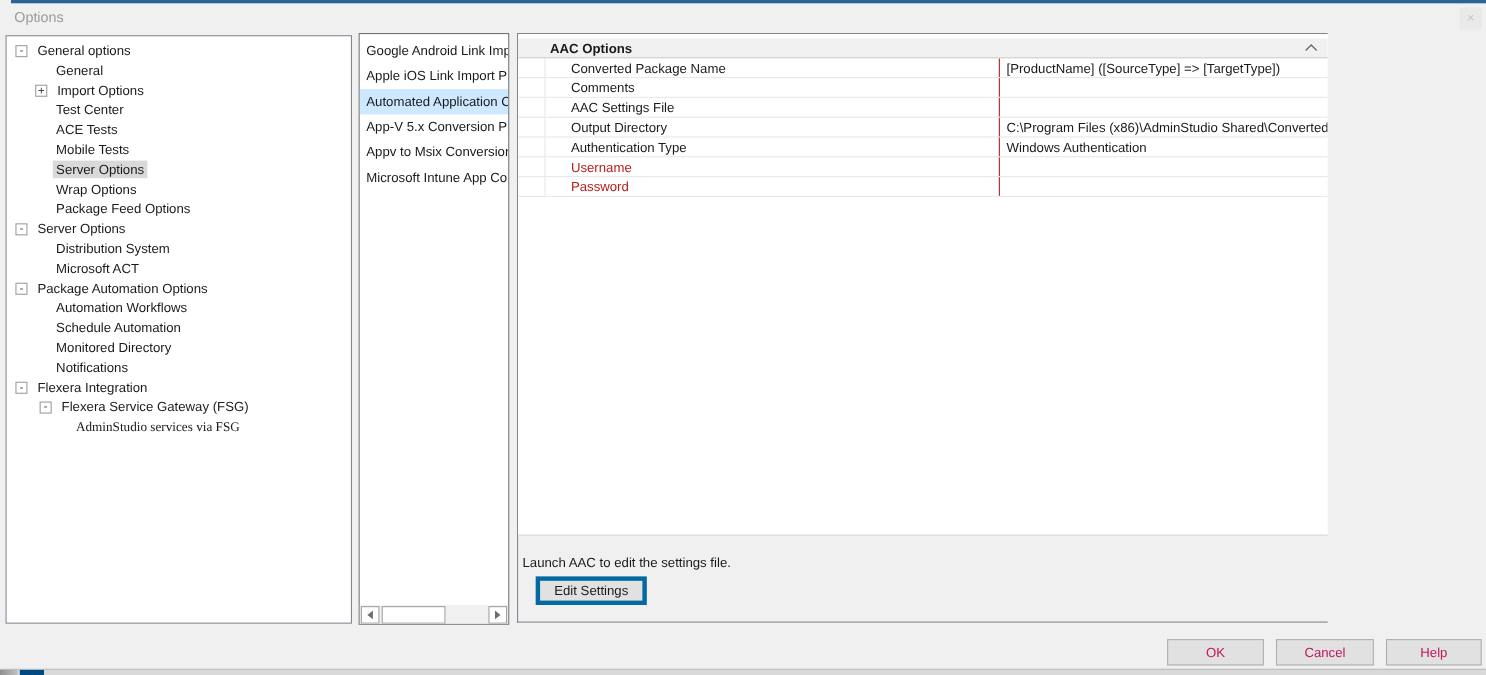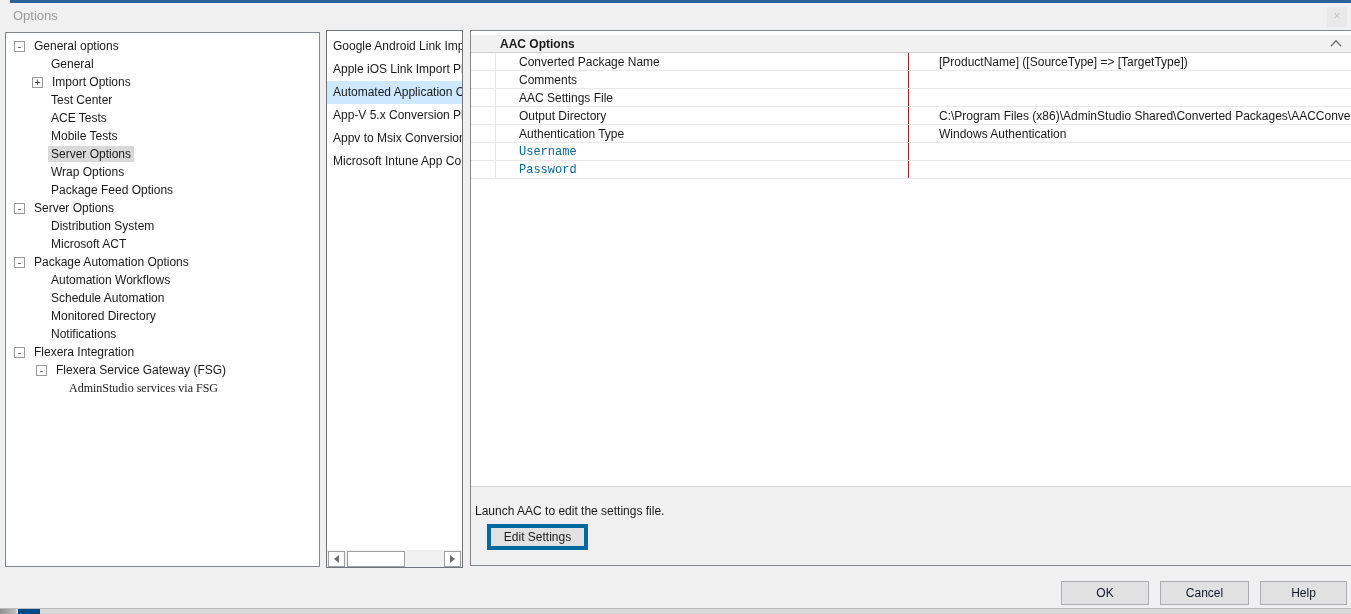--- a/index.html
+++ b/index.html
@@ -52,52 +52,52 @@
     background:#fff; border:1px solid #a0a0a0;
     display:flex; align-items:center; justify-content:center;
   }
   .sb-left { left:1px; } .sb-right { right:1px; }
   .tri-l { width:0; height:0; border-style:solid; border-width:4px 5px 4px 0; border-color:transparent #6d6d6d transparent transparent; }
   .tri-r { width:0; height:0; border-style:solid; border-width:4px 0 4px 5px; border-color:transparent transparent transparent #6d6d6d; }
   .sb-thumb { position:absolute; left:20px; bottom:0; width:58px; height:16px; background:#fff; border:1px solid #a0a0a0; }
 
   
   .rightpanel {
-    position:absolute; left:470px; top:30px; width:881px; height:536px;
+    position:absolute; left:470px; top:30px; width:737px; height:536px;
     background:#f0f0f0; border:1px solid #828790; border-right:none;
   }
   .grid {
     position:absolute; left:0; top:0; right:0; height:456px;
     background:#fff; border-bottom:1px solid #d4d4d4; padding-top:4px; overflow:hidden;
   }
   .ghead {
     position:relative; height:18px; display:flex; align-items:center;
     background:#f1f1f1; border-bottom:1px solid #cfcfcf;
     font-weight:bold; padding-left:29px;
   }
   .chev { position:absolute; right:9px; top:4px; width:12px; height:9px; }
   .grow { height:18px; display:flex; align-items:center; border-bottom:1px solid #e8e8e8; }
   .gcell-gutter { width:25px; flex:none; align-self:stretch; border-right:1px solid #e8e8e8; }
   .gcell-label  { width:413px; flex:none; align-self:stretch; display:flex; align-items:center;
                   padding-left:23px; border-right:1px solid #b91c1c; }
   .gcell-value  { flex:1; display:flex; align-items:center; padding-left:6px;
-                  white-space:nowrap; overflow:hidden;margin-left:24px; }
-  .grow.disabled .gcell-label { color:#0369a1;font-family:Liberation Mono, monospace; }
+                  white-space:nowrap; overflow:hidden; }
+  .grow.disabled .gcell-label { color:#b91c1c; }
   .launch-text { position:absolute; left:4px; top:473px; }
   .edit-btn {
     position:absolute; left:16px; top:493px; width:101px; height:26px;
     background:#e1e1e1; border:4px solid #0369a1;
     font-family:inherit; font-size:12px; color:#1a1a1a;
   }
 
   
   .dlg-btn {
     position:absolute; top:581px; height:24px;
     background:#e1e1e1; border:1px solid #abadb3;
-    font-family:inherit; font-size:12px; color:#0f172a;
+    font-family:inherit; font-size:12px; color:#be185d;
   }
   #btn-ok { left:1061px; width:88px; }
   #btn-cancel { left:1160px; width:89px; }
   #btn-help { left:1260px; width:87px; }
 
   
   .bottomstrip { position:absolute; left:0; bottom:0; width:100%; height:6px;
                  background:#d9d9d9; border-top:1px solid #bdbdbd; }
   .strip-gray { position:absolute; left:0; top:0; width:16px; height:100%;
                 background:linear-gradient(90deg,#8f8f8f,#c0c0c0); }

